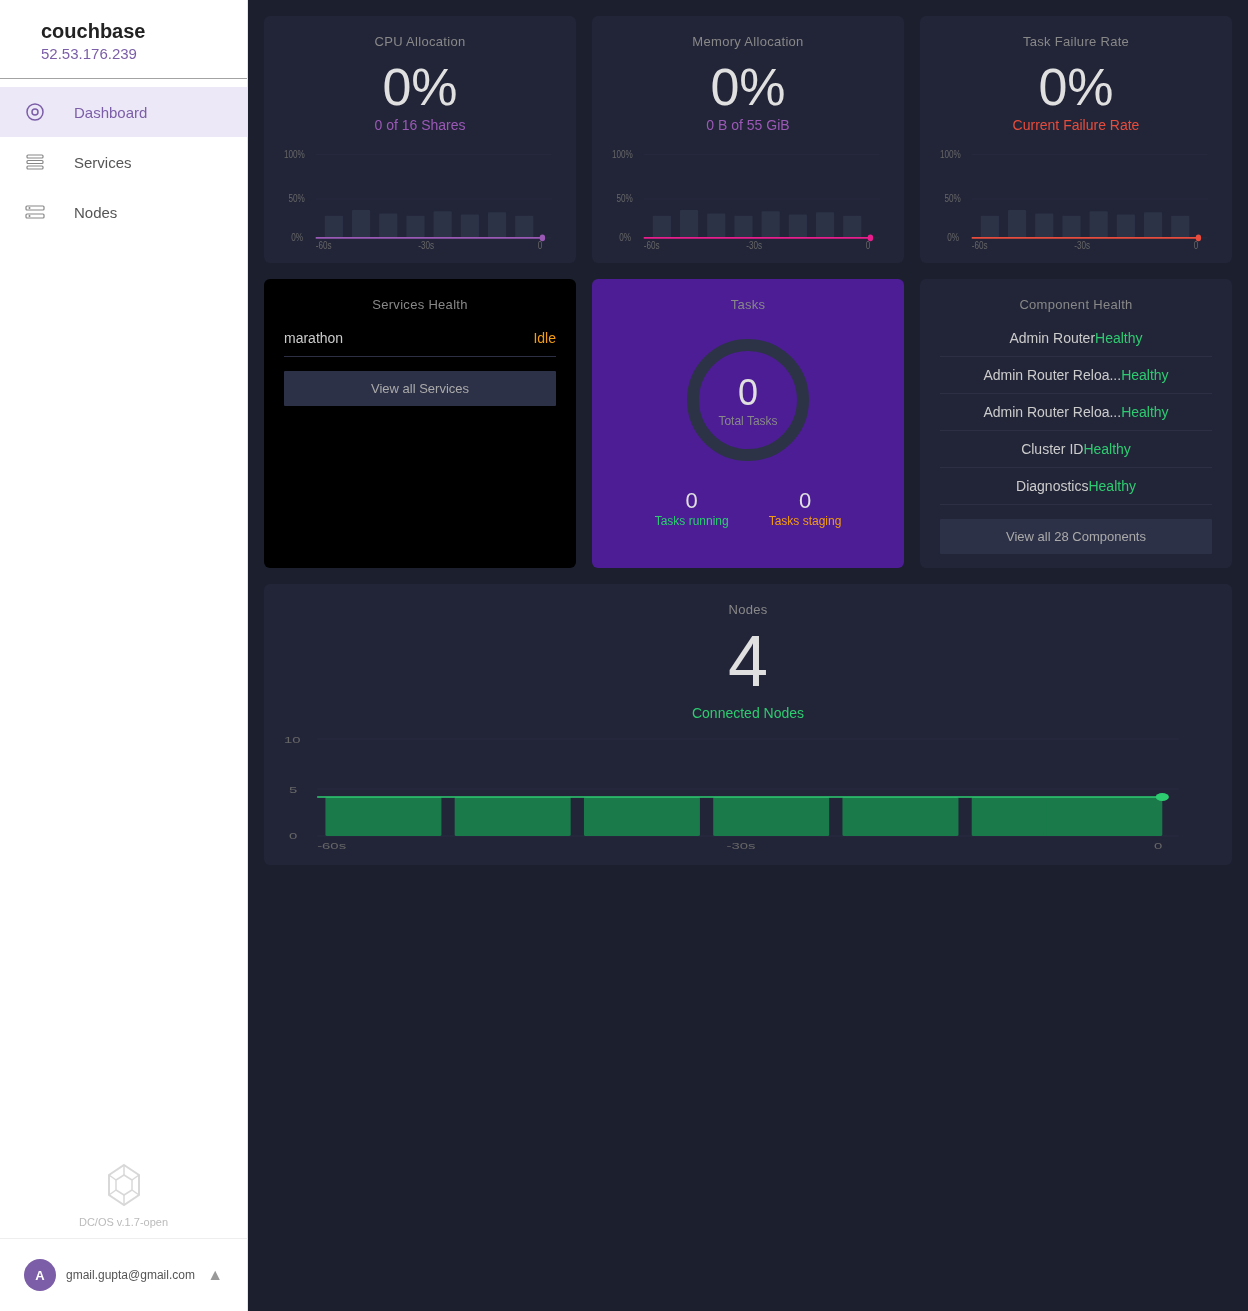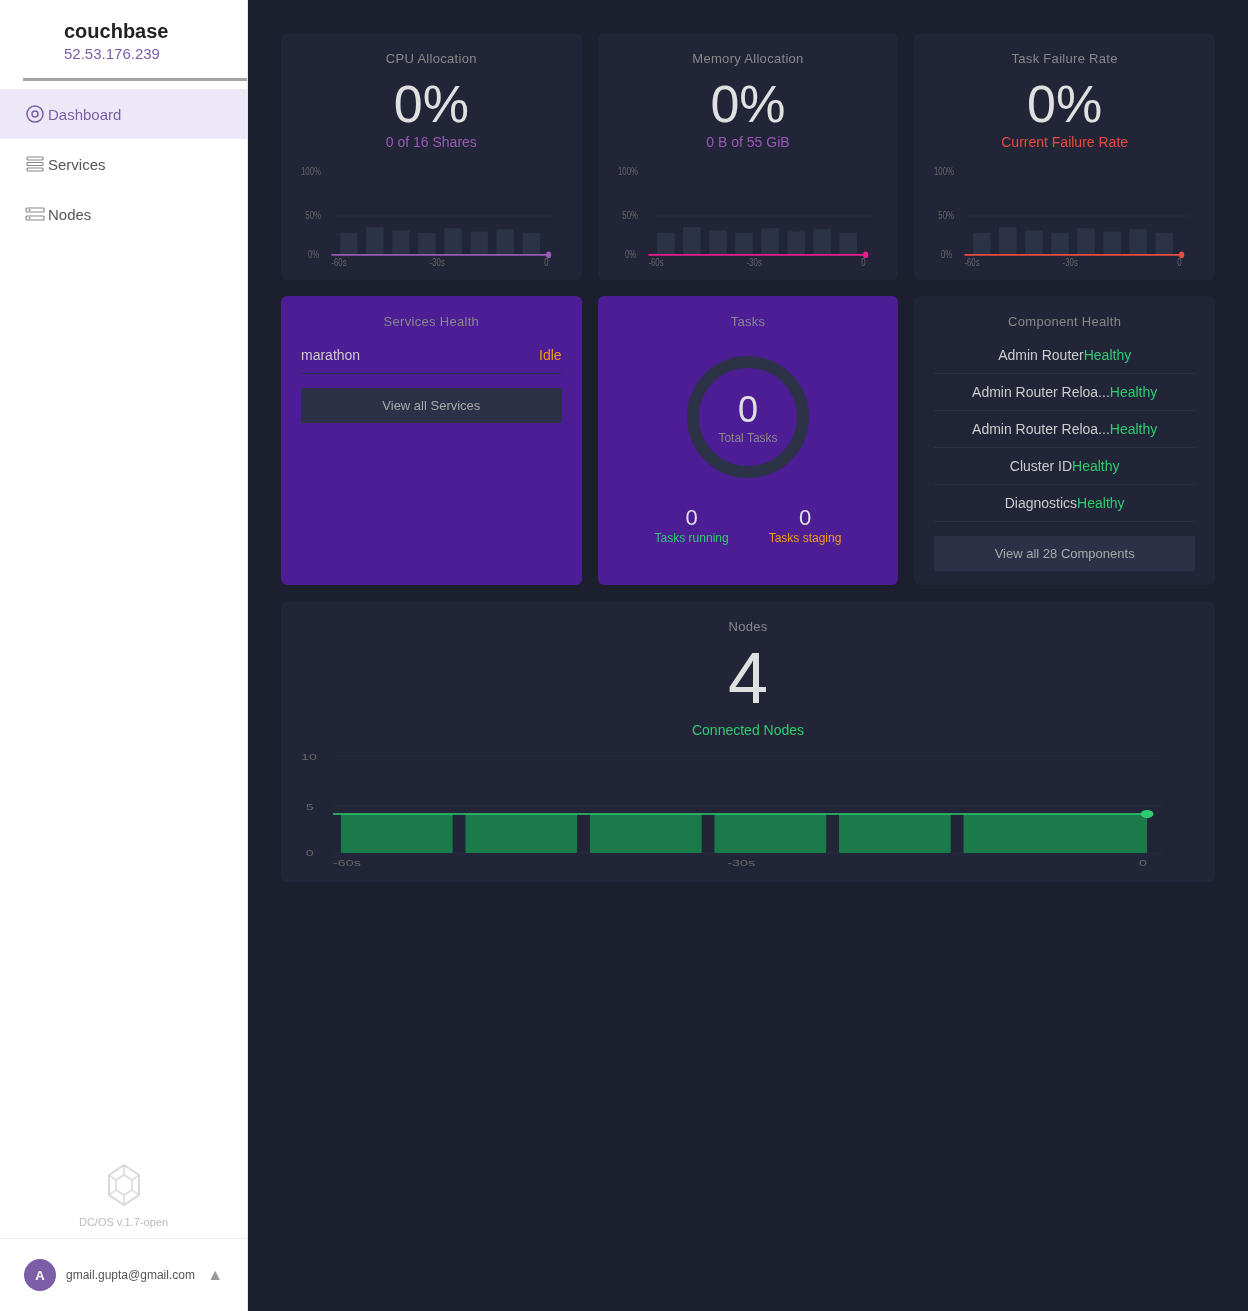--- a/index.html
+++ b/index.html
@@ -16,22 +16,21 @@
     .sidebar {
       width: 248px;
       min-width: 248px;
       background: #fff;
       display: flex;
       flex-direction: column;
       border-right: 1px solid #e5e5e5;
     }
     .sidebar-header {
       padding: 20px 41px 16px;
-      border-bottom: 3px solid #a3a3a3;
-      margin-left: 23px;
+      border-bottom: 1px solid #a3a3a3;
     }
     .sidebar-logo {
       font-size: 20px;
       font-weight: 700;
       color: #222;
     }
     .sidebar-ip {
       font-size: 15px;
       color: #7b5ea7;
       margin-top: 2px;
@@ -40,21 +39,21 @@
       flex: 1;
       padding: 8px 0;
     }
     .nav-item {
       display: flex;
       align-items: center;
       padding: 14px 24px;
       cursor: pointer;
       color: #555;
       font-size: 15px;
-      gap: 2px;
+      gap: 28px;
       transition: background 0.15s;
     }
     .nav-item.active {
       background: #ede8f8;
       color: #7b5ea7;
     }
     .nav-icon {
       width: 22px;
       height: 22px;
       display: flex;
@@ -106,21 +105,21 @@
     }
     .user-chevron {
       margin-left: auto;
       color: #999;
     }
 
     
     .main {
       flex: 1;
       overflow-y: auto;
-      padding: 33px;
+      padding: 16px;
       background: #1c1f2e;
       display: flex;
       flex-direction: column;
       gap: 16px;
     }
 
     
     .card-grid-3 {
       display: grid;
       grid-template-columns: repeat(3, 1fr);
@@ -164,21 +163,21 @@
       position: relative;
       height: 100px;
     }
     .mini-chart svg {
       width: 100%;
       height: 100%;
     }
 
     
     .services-card {
-      background: #4c1d95;
+      background: #000000;
       border-radius: 6px;
       padding: 18px 20px 14px;
       display: flex;
       flex-direction: column;
     }
     .service-row {
       display: flex;
       justify-content: space-between;
       align-items: center;
       padding: 10px 0;

